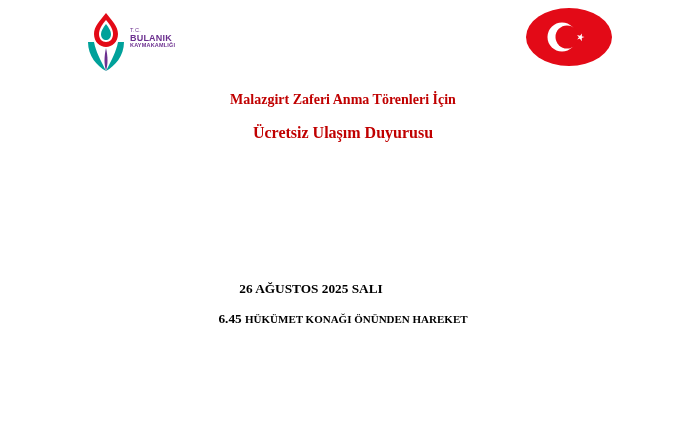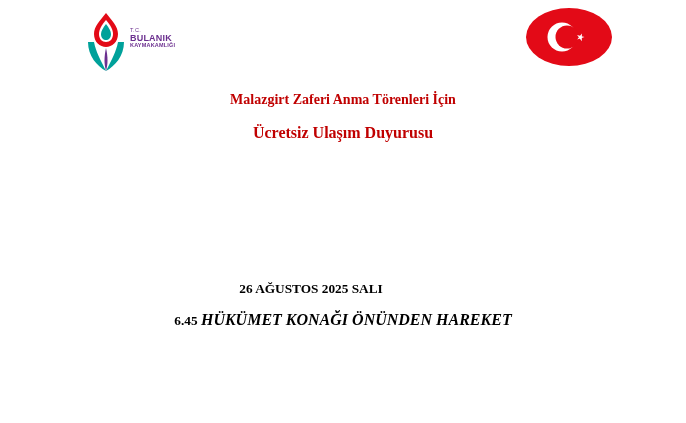--- a/index.html
+++ b/index.html
@@ -127,22 +127,21 @@
     left: 0;
     top: 311px;
     width: 686px;
     text-align: center;
     color: #000000;
     font-weight: bold;
     font-size: 13.3px;
     font-family: "Liberation Serif", serif;
   }
   .depart-line .small-caps {
-    font-size: 16px;
-    font-style: italic;
+    font-size: 11px;
   }
 </style>
 </head>
 <body>
 
 <div class="page">
 
   <div class="logo">
     <div class="logo-mark">
       <svg width="44" height="60" viewBox="0 0 44 60" xmlns="http://www.w3.org/2000/svg">

